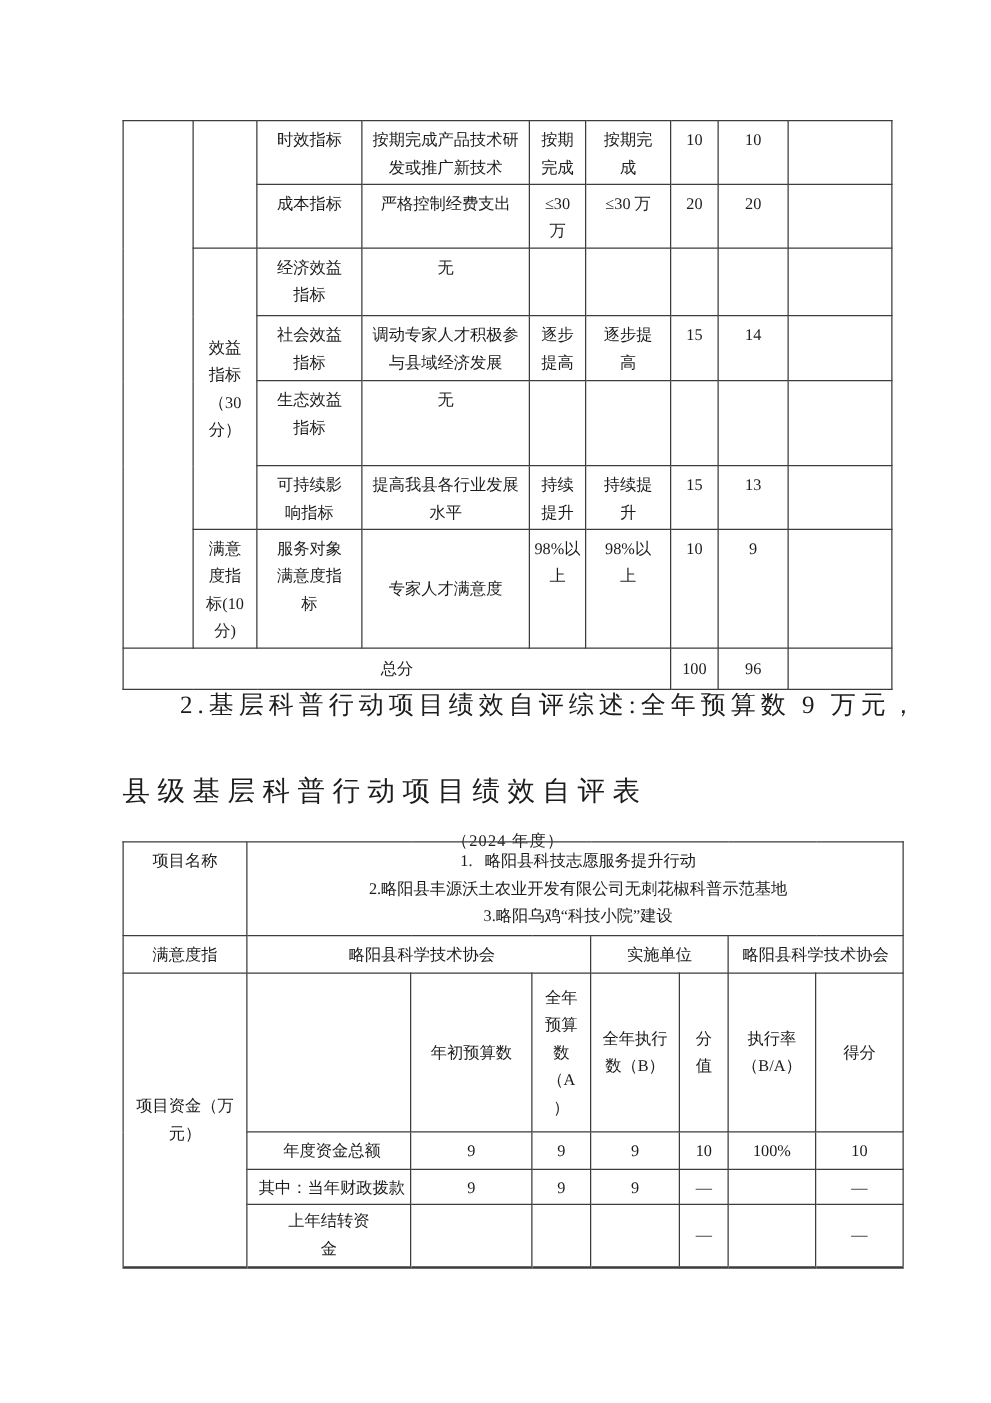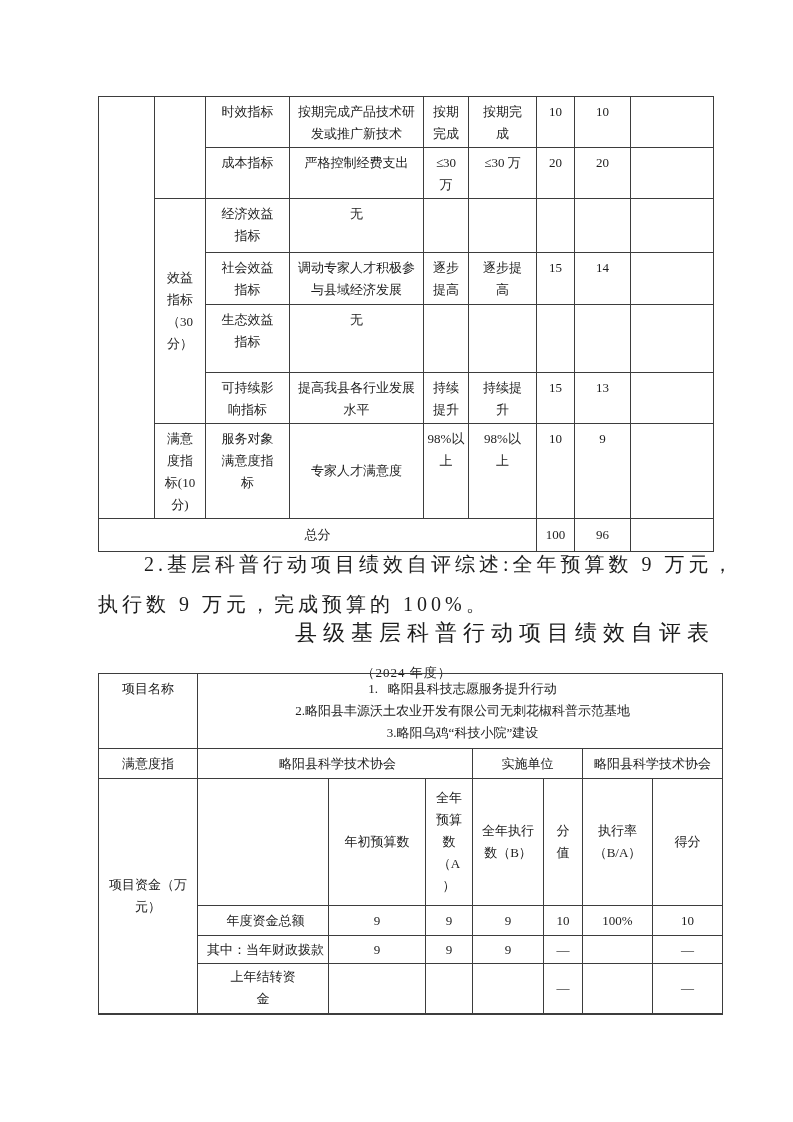--- a/index.html
+++ b/index.html
@@ -22,21 +22,21 @@
   .t2 tr:last-child td{border-bottom-width:2px;}
   .t2 td.fund-label{border-bottom-width:2px;}
   td.left{text-align:center;padding-left:8px;}
 
   
   .para{position:absolute;left:98px;top:544px;width:617px;}
   .pline{font-size:20px;letter-spacing:4px;line-height:40px;white-space:nowrap;}
   .pline.indent{padding-left:46px;}
 
   
-  .doc-title{position:absolute;left:98px;top:616px;width:617px;text-align:right;
+  .doc-title{position:absolute;left:98px;top:616px;width:617px;text-align:left;
              font-size:22px;letter-spacing:6px;line-height:34px;white-space:nowrap;}
   .doc-subtitle{position:absolute;left:98px;top:663px;width:617px;text-align:center;
                 font-size:13px;letter-spacing:1px;line-height:20px;}
 </style>
 </head>
 <body>
 
 <div class="page">
 
   <table class="t1">
@@ -147,21 +147,20 @@
       <td class="vm" colspan="6">总分</td>
       <td class="vm">100</td>
       <td class="vm">96</td>
       <td class="vm"></td>
     </tr>
   </tbody>
     </table>
 
   <div class="para">
     <div class="pline indent">2.基层科普行动项目绩效自评综述:全年预算数 9 万元，</div>
-    <div class="pline">执行数 9 万元，完成预算的 100%。</div>
   </div>
 
   <div class="doc-title">县级基层科普行动项目绩效自评表</div>
   <div class="doc-subtitle">（2024 年度）</div>
 
   <table class="t2">
     <colgroup>
       <col style="width:99px">
         <col style="width:131px">
         <col style="width:97px">

